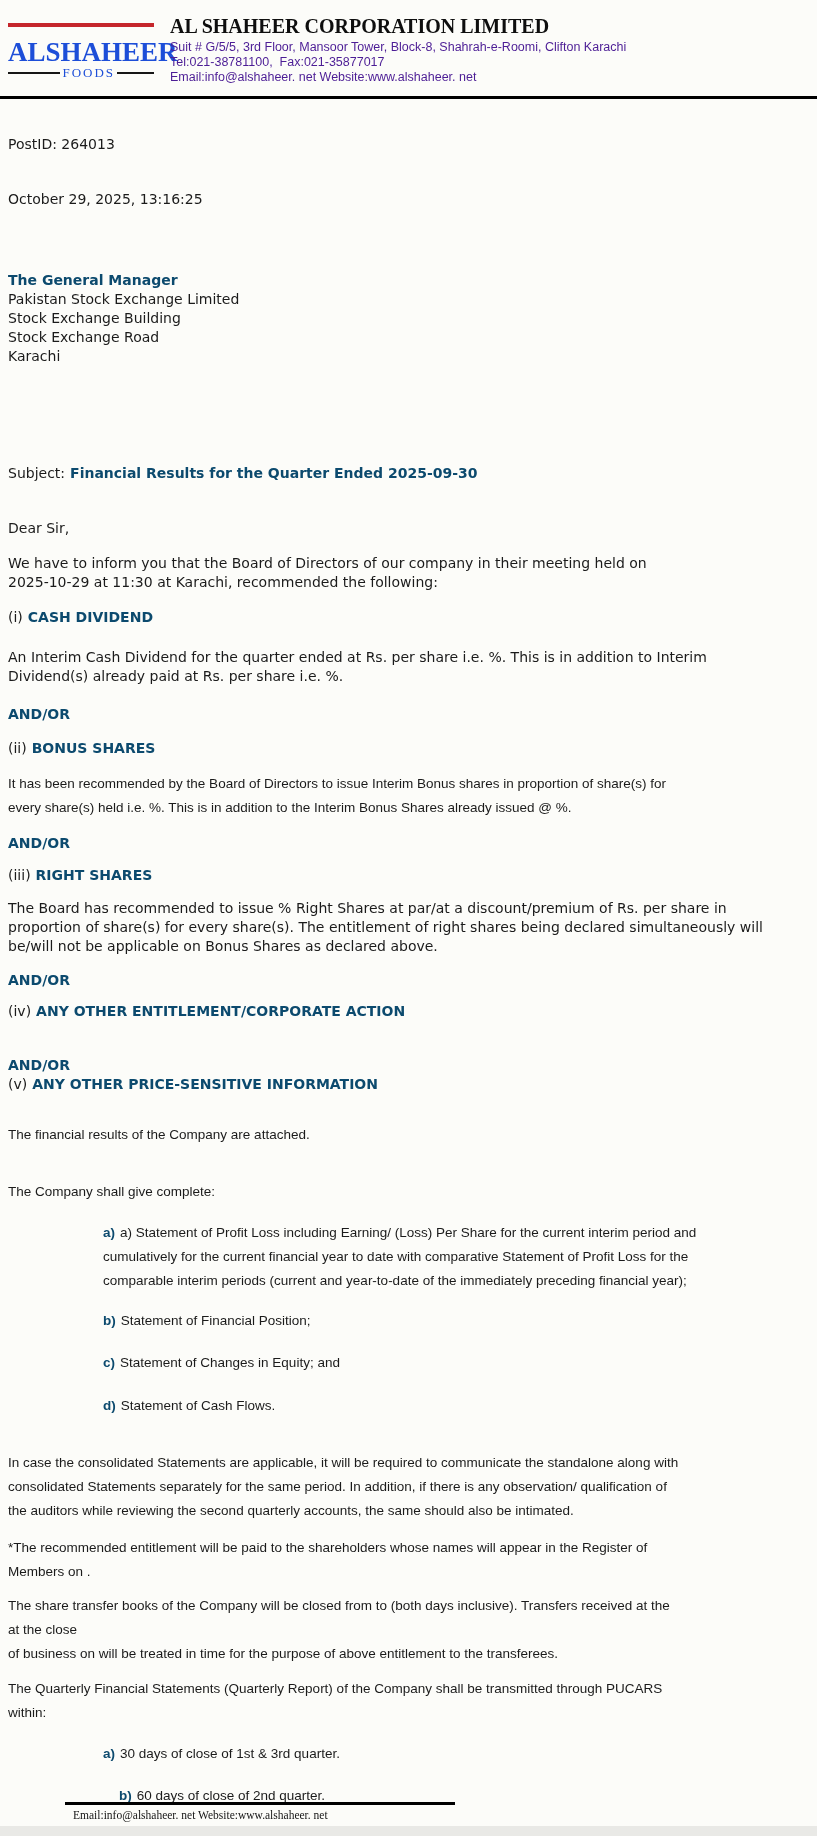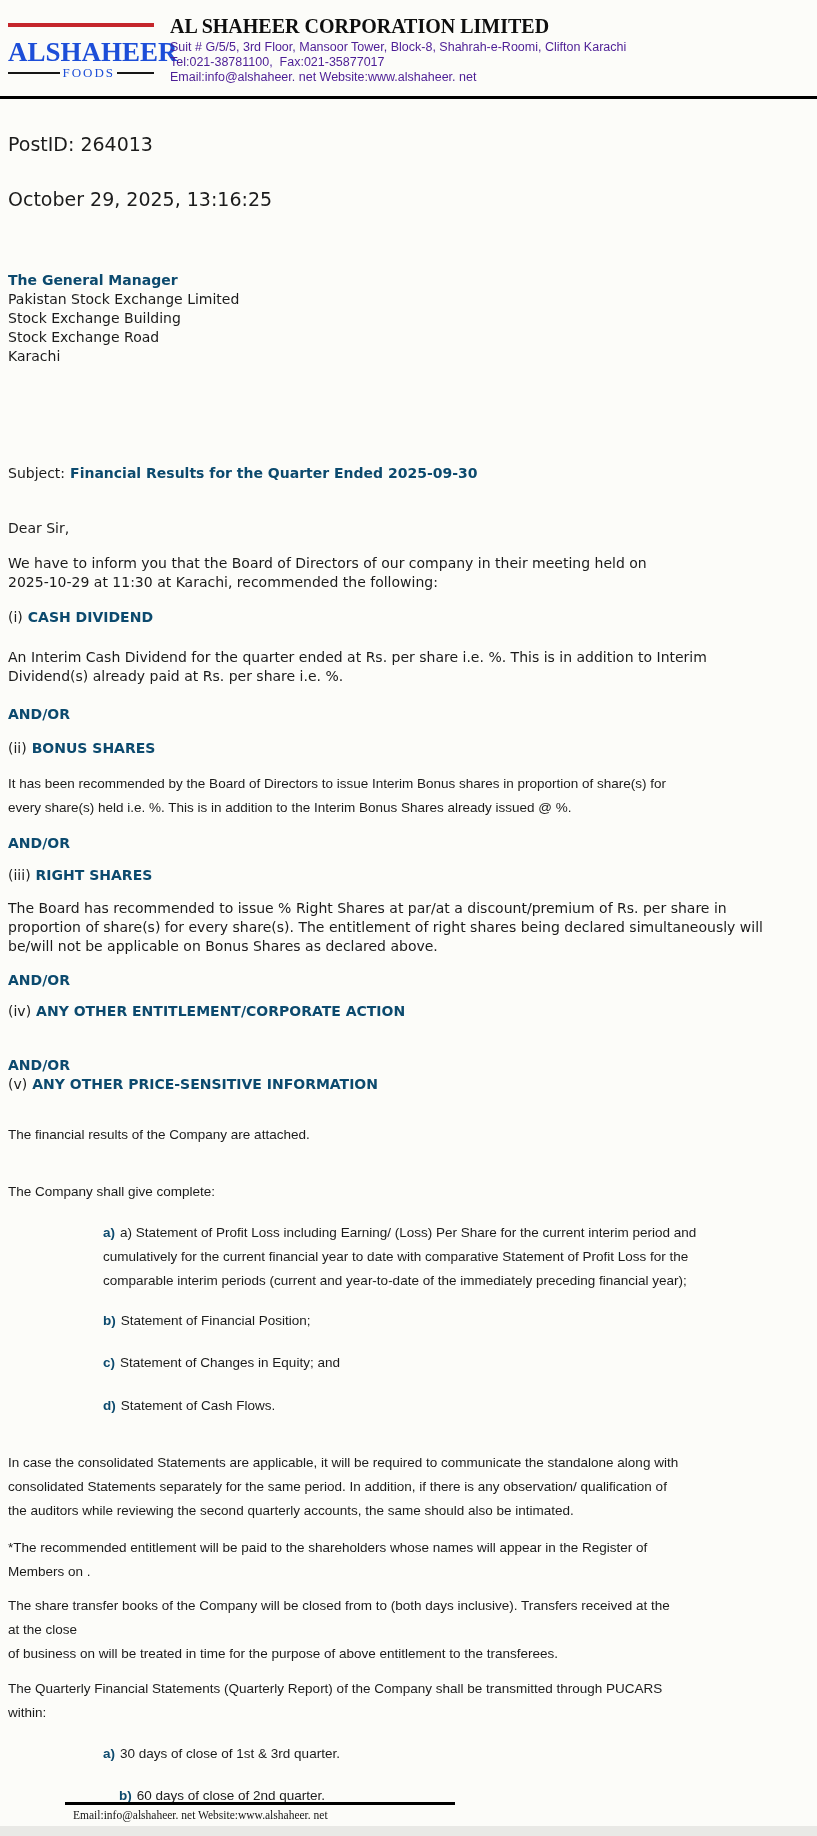--- a/index.html
+++ b/index.html
@@ -38,21 +38,21 @@
     color:#4c1d95;white-space:pre-wrap;
   }
   .header-divider{height:3px;background:#000;margin-top:11px;}
   
   .content{margin:0 17px 0 8px;}
   .t{font-size:14px;line-height:19px;}
   .s{font-size:13.5px;line-height:24px;font-family:"Liberation Sans","DejaVu Sans",sans-serif;}
   .b{font-weight:bold;color:#0c4a6e;}
   .prewrap{white-space:pre-line;}
   .meta{margin-top:19px;}
-  .meta div{font-size:19px;line-height:19px;margin-top:36px;}
+  .meta div{font-size:14px;line-height:19px;margin-top:36px;}
   .recipient{margin-top:62px;}
   .recipient div{font-size:14px;line-height:19px;}
   .subject{margin-top:98px;font-size:14px;line-height:19px;}
   .subject .b{margin-left:5px;}
   .salutation{margin-top:36px;}
   .intro{margin-top:16px;}
   .sec-h{font-size:14px;line-height:19px;}
   .sec-h .b{margin-left:5px;}
   .h-cash{margin-top:16px;}
   .p-cash{margin-top:21px;}

